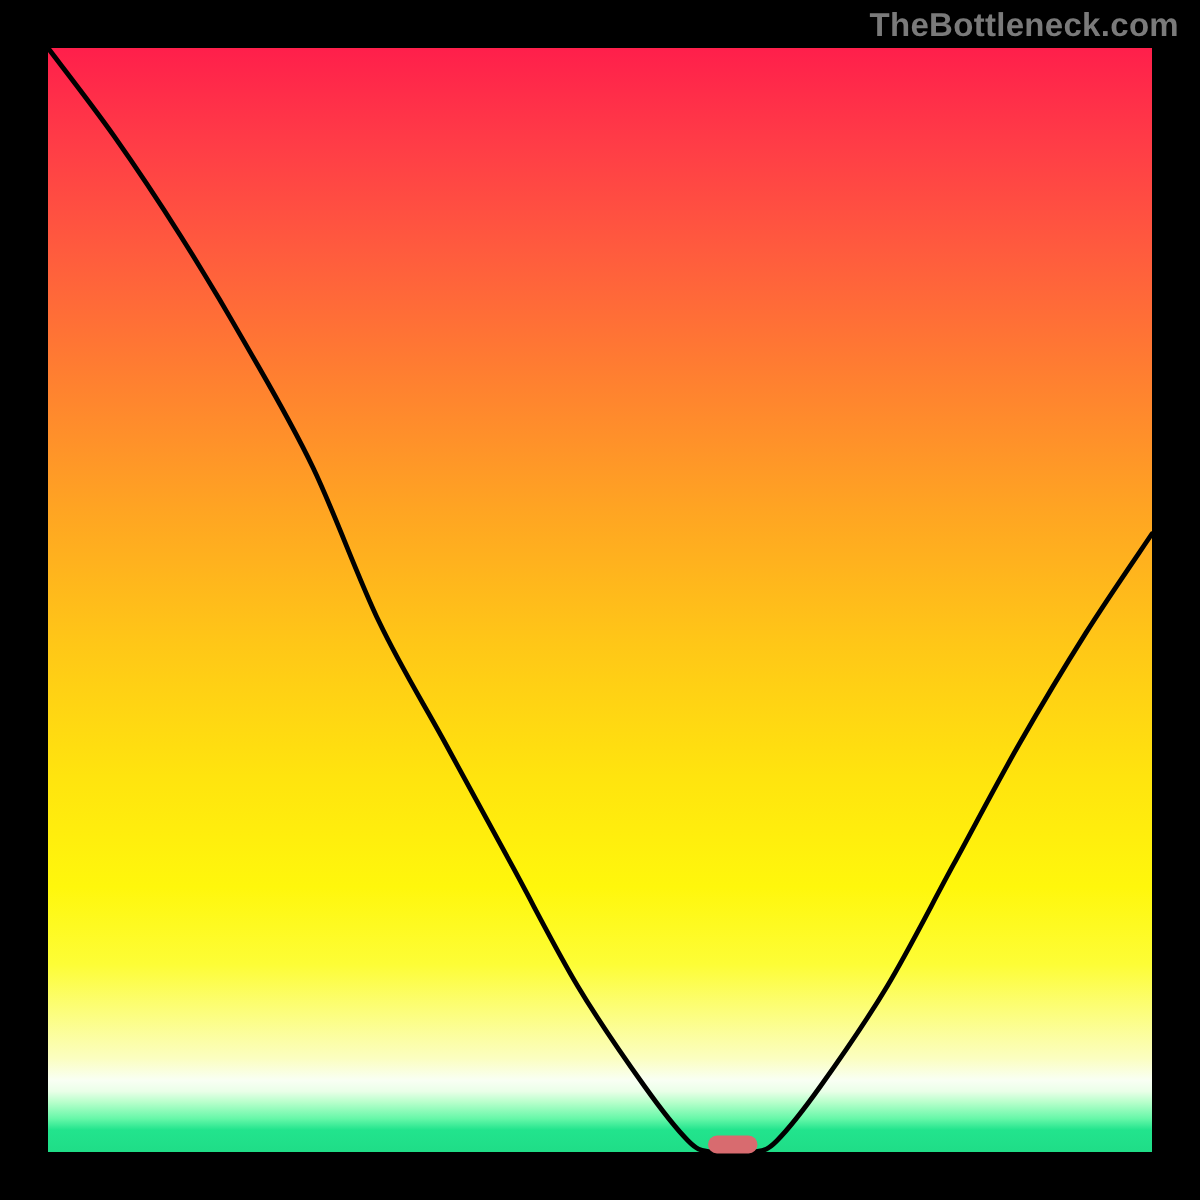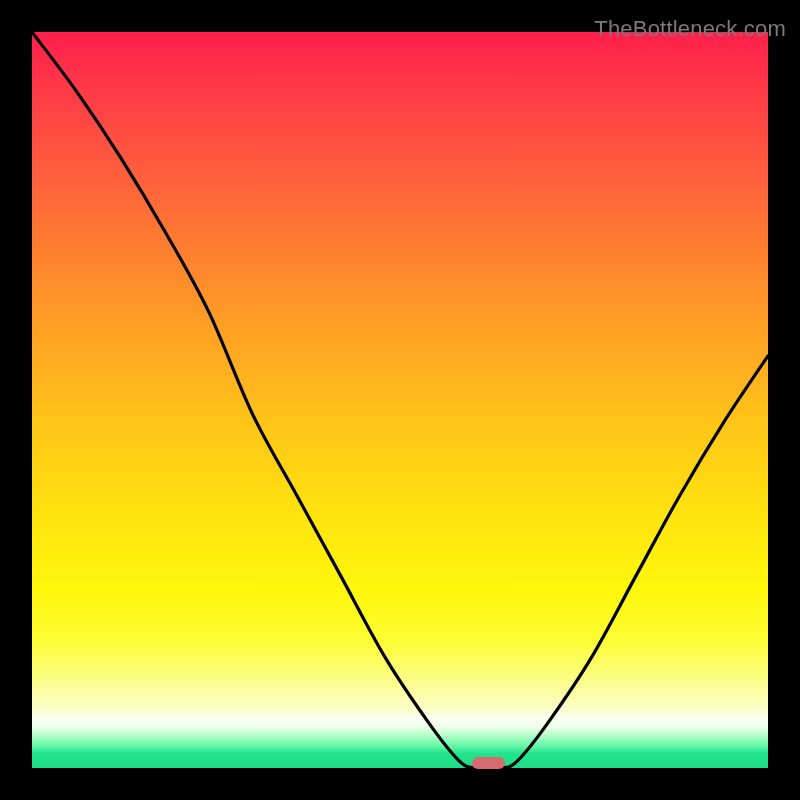--- a/index.html
+++ b/index.html
@@ -11,25 +11,25 @@
     overflow: hidden;
   }
   .frame {
     position: relative;
     width: 800px;
     height: 800px;
     background: #000;
   }
   .watermark {
     position: absolute;
-    top: 16px;
+    top: 4px;
     right: 14px;
     font-family: Arial, Helvetica, sans-serif;
     font-size: 22px;
-    font-weight: 400;
+    font-weight: 700;
     color: #7a7a7a;
     letter-spacing: 0.2px;
     z-index: 10;
   }
   .plot-area {
     position: absolute;
     left: 32px;
     top: 32px;
     width: 736px;
     height: 736px;

